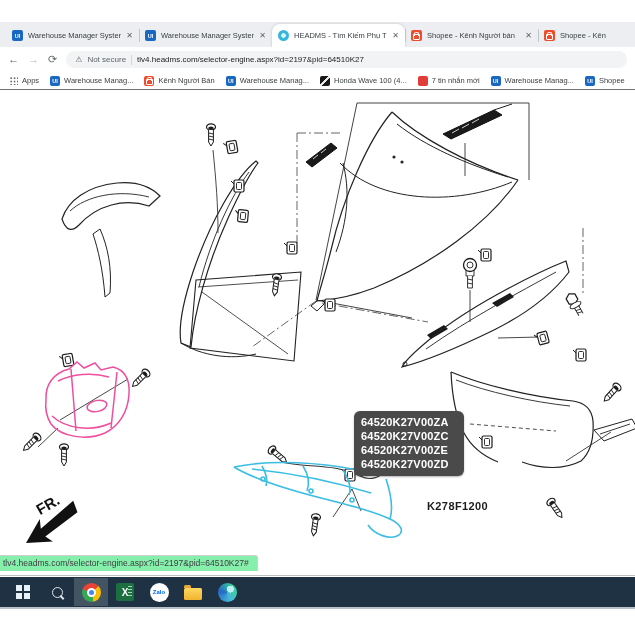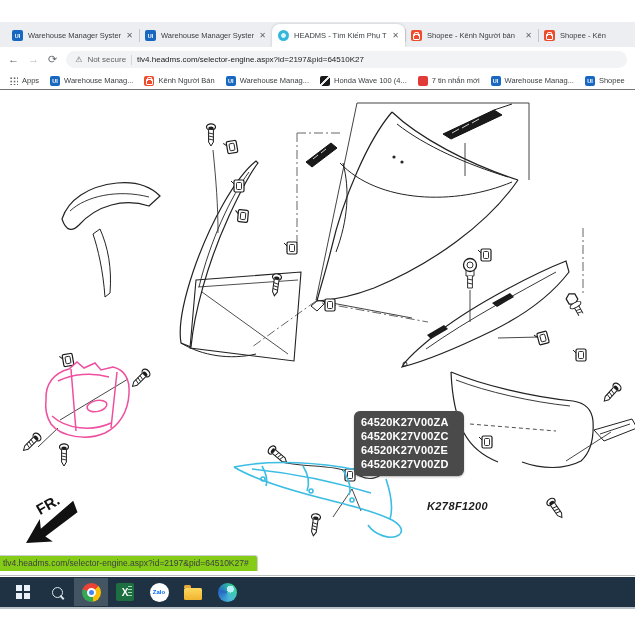--- a/index.html
+++ b/index.html
@@ -36,22 +36,22 @@
   .bookmarks{position:absolute;top:72px;left:0;right:0;height:18px;background:#fff;border-bottom:1px solid #737373;display:flex;align-items:center;gap:11px;padding:0 9px;box-sizing:border-box;overflow:hidden;}
   .bm{display:flex;align-items:center;gap:4px;flex:none;font-size:7.5px;color:#3c4043;white-space:nowrap;}
   .bm .favicon{width:10px;height:10px;}
   .apps-grid{width:9px;height:9px;background-image:radial-gradient(#63676b 0.9px,transparent 1.15px);background-size:3.3px 3.3px;background-position:0.6px 0.6px;}
 
   
   .content{position:absolute;top:90px;left:0;right:0;height:485px;background:#fff;}
   .content svg{position:absolute;top:0;left:0;}
   .part-tooltip{position:absolute;left:354px;top:297px;width:110px;box-sizing:border-box;background:#4a4a4b;border-radius:6px;padding:4px 0 5px 7px;box-shadow:0 1px 2px rgba(0,0,0,.3);margin-top:24px;}
   .part-tooltip div{color:#fff;font-size:11px;font-weight:bold;line-height:14px;letter-spacing:.2px;white-space:nowrap;}
-  .diagram-code{position:absolute;left:427px;top:410px;font-size:11px;font-weight:bold;color:#1c1c1c;letter-spacing:.4px;font-style:italic;}
-  .status-pill{position:absolute;left:0;top:465px;background:#84cc16;border:1px solid #cdd0d3;border-left:none;border-bottom:none;border-radius:0 3px 0 0;padding:2px 8px 3px 3px;font-size:8.5px;color:#3c4043;white-space:nowrap;}
+  .diagram-code{position:absolute;left:427px;top:410px;font-size:11px;font-weight:bold;color:#1c1c1c;letter-spacing:.4px;}
+  .status-pill{position:absolute;left:0;top:465px;background:#86efac;border:1px solid #cdd0d3;border-left:none;border-bottom:none;border-radius:0 3px 0 0;padding:2px 8px 3px 3px;font-size:8.5px;color:#3c4043;white-space:nowrap;}
   .win-bottom-line{position:absolute;top:575px;left:0;right:0;height:1px;background:#bcbfc2;}
 
   
   .taskbar{position:absolute;top:577px;left:0;right:0;height:32px;background:#1e3244;border-bottom:2px solid #b9c2c9;display:flex;align-items:center;padding-left:6px;box-sizing:border-box;}
   .tb-item{width:34px;height:28px;display:flex;align-items:center;justify-content:center;flex:none;position:relative;}
   .tb-item.active{background:rgba(255,255,255,.17);}
   .win-logo{width:14px;height:14px;display:grid;grid-template-columns:1fr 1fr;grid-template-rows:1fr 1fr;gap:1.5px;}
   .win-logo span{background:#e8f1f8;}
   .search-glass{width:9px;height:9px;border:1.6px solid #dfe8ee;border-radius:50%;position:relative;}
   .search-glass::after{content:"";position:absolute;width:1.8px;height:5px;background:#dfe8ee;transform:rotate(-45deg);left:8px;top:7px;}

